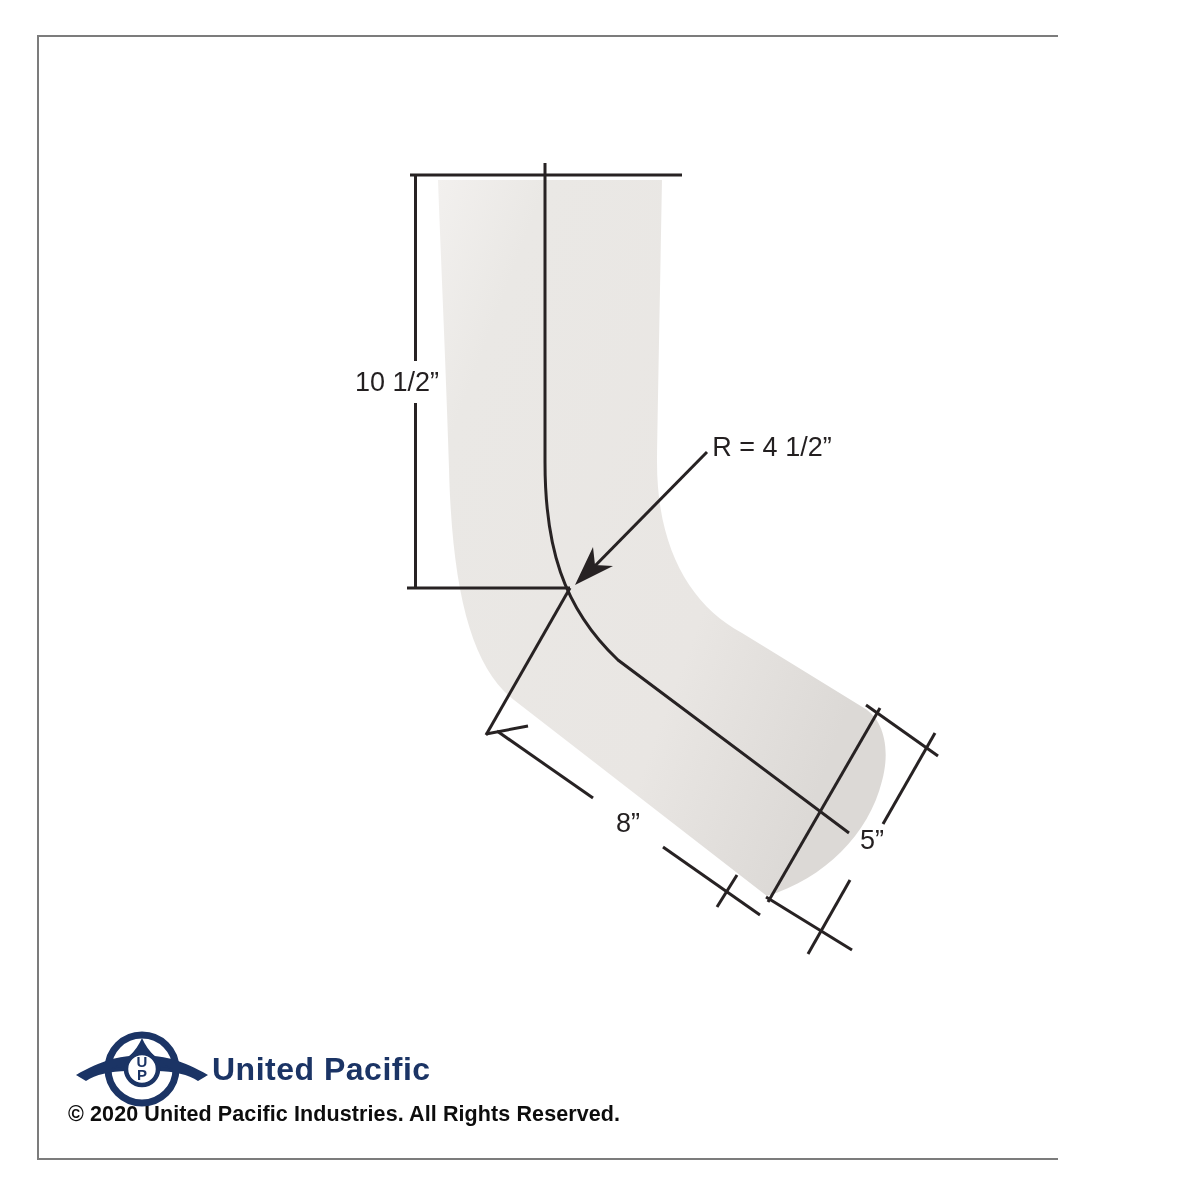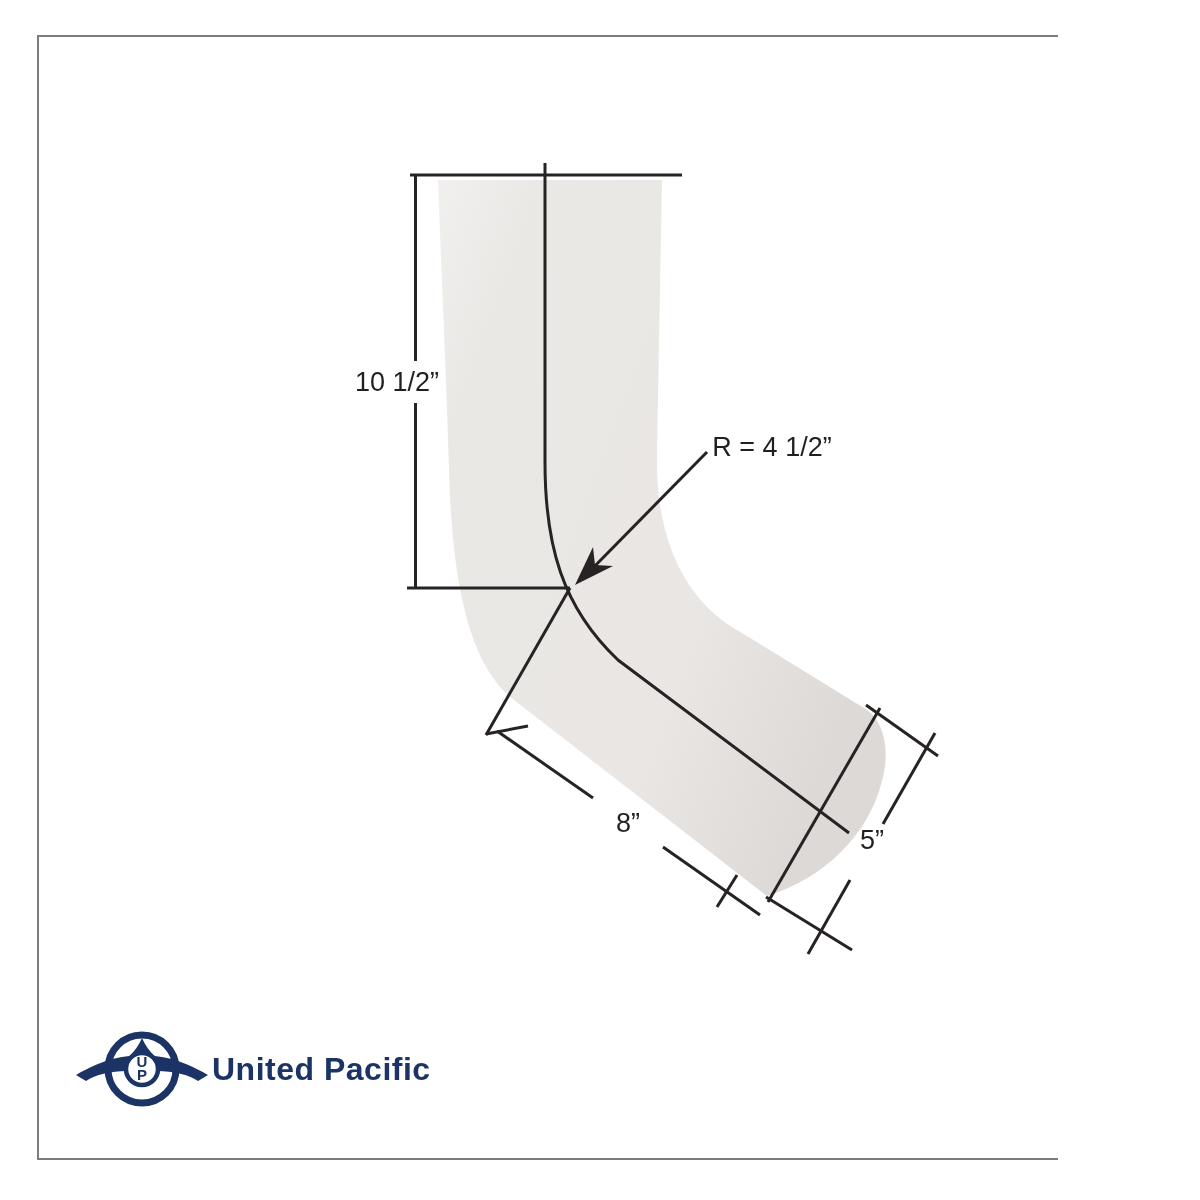--- a/index.html
+++ b/index.html
@@ -118,14 +118,15 @@
       <path d="M 208 1075 C 180 1059 160 1055 142 1056 L 142 1072 C 164 1069 186 1073 198 1081 Z" fill="#1b3465"></path>
       <path d="M 142 1038 C 148 1052 159 1062 173 1069 L 142 1063 L 111 1069 C 125 1062 136 1052 142 1038 Z" fill="#1b3465"></path>
       <circle cx="142" cy="1069" r="16" fill="#ffffff" stroke="#1b3465" stroke-width="4.5"></circle>
       <text class="monogram" x="142" y="1067" text-anchor="middle">U</text>
       <text class="monogram" x="142" y="1080" text-anchor="middle">P</text>
     </g>
   </svg>
 
   <div class="brand-wordmark">United Pacific</div>
 
+  <div class="copyright-line">© 2020 United Pacific Industries. All Rights Reserved.</div>
 
 </div>
 
 </body></html>

